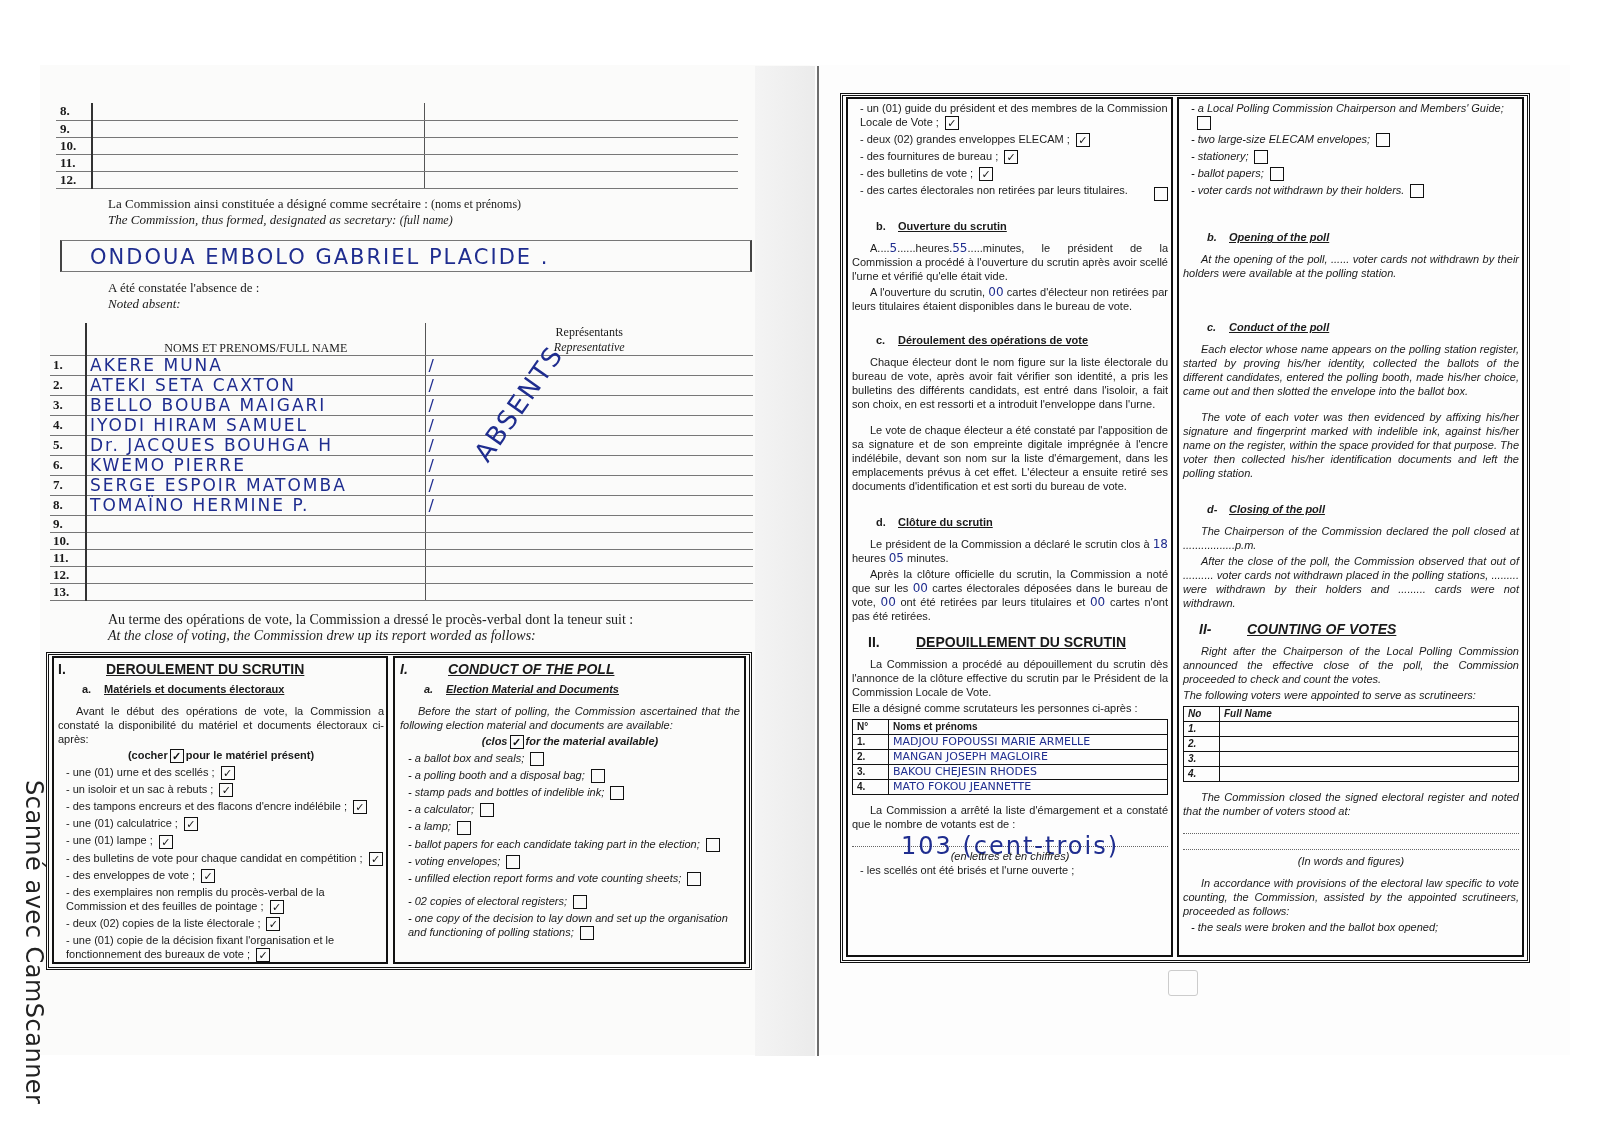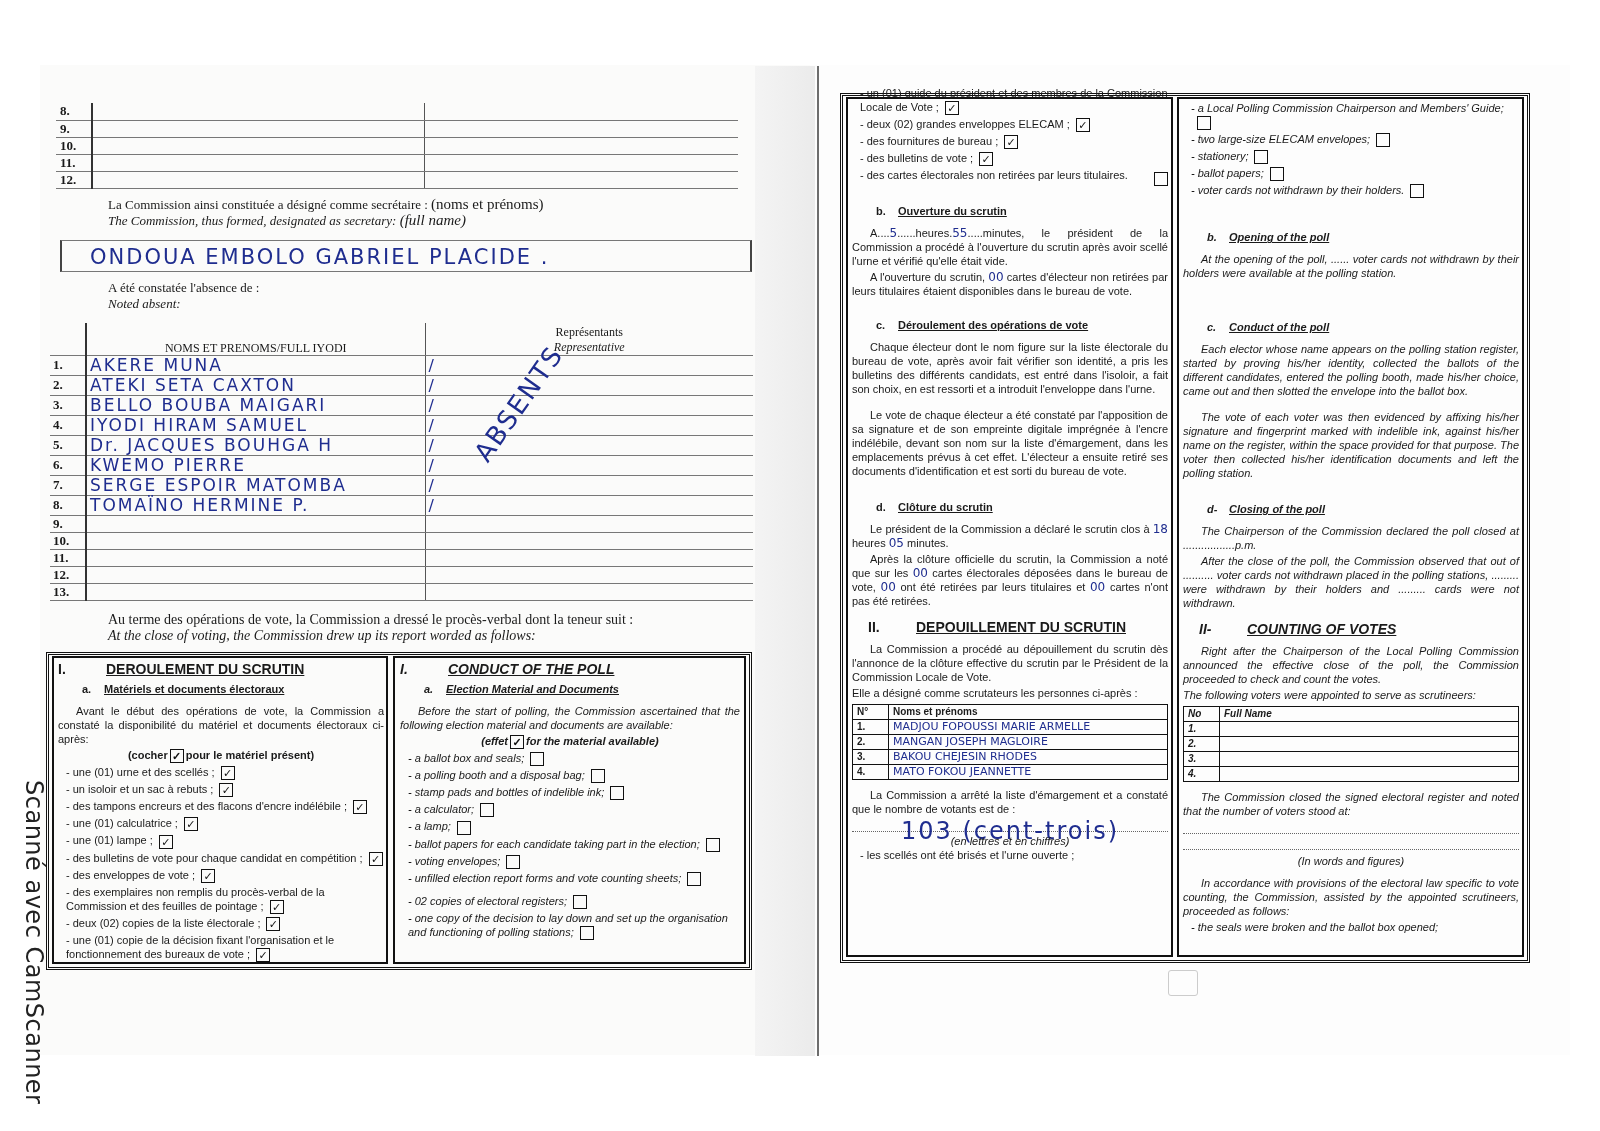--- a/index.html
+++ b/index.html
@@ -14,21 +14,21 @@
   .watermark { position: absolute; left: 20px; top: 780px; writing-mode: vertical-rl; font-family: "DejaVu Sans", sans-serif; font-size: 24px; color: #222; letter-spacing: 0.5px; }
 
   
   .grid-table { position: absolute; border-collapse: collapse; font-size: 13px; }
   .grid-table td { border-bottom: 1px solid #777; height: 17px; padding: 0 4px; }
   .grid-table td.num { width: 36px; border-right: 2px solid #333; font-weight: bold; }
   .grid-table td.mid { border-right: 1px solid #555; }
 
   .label { position: absolute; font-size: 13px; }
   .label i { }
-  .small { font-size: 15px; margin-top: 48px; }
+  .small { font-size: 12px; margin-top: 48px; }
 
   .hand { font-family: "DejaVu Sans", sans-serif; color: #1f2d8f; letter-spacing: 2px; }
   .secretary-box { position: absolute; left: 60px; top: 240px; width: 692px; height: 32px; border-top: 1px solid #777; border-bottom: 1px solid #777; border-left: 2px solid #444; border-right: 2px solid #444; }
   .secretary-box span { position: absolute; left: 28px; top: 4px; font-size: 21px; }
 
   .absent-table { position: absolute; left: 50px; top: 323px; width: 703px; border-collapse: collapse; }
   .absent-table th { font-weight: normal; font-size: 12px; border-bottom: 1px solid #777; height: 32px; vertical-align: bottom; }
   .absent-table td { border-bottom: 1px solid #777; height: 16.5px; font-size: 13px; padding: 0 3px; }
   .absent-table .num { width: 36px; border-right: 2px solid #333; font-weight: bold; }
   .absent-table .name { width: 339px; border-right: 1px solid #555; font-size: 17px; line-height: 16px; }
@@ -113,21 +113,21 @@
   <span class="hand">ONDOUA EMBOLO GABRIEL PLACIDE .</span>
 </div>
 
 <div class="label" style="left:108px; top:280px;">A été constatée l'absence de :</div>
 <div class="label" style="left:108px; top:296px;"><i>Noted absent:</i></div>
 
 <table class="absent-table">
   <tbody>
       <tr>
     <th class="num"></th>
-    <th class="name" style="font-size:12px; line-height:14px;">NOMS ET PRENOMS/FULL IYODI</th>
+    <th class="name" style="font-size:12px; line-height:14px;">NOMS ET PRENOMS/FULL NAME</th>
     <th>
           <div>Représentants</div>
           <div style="font-style:italic">Representative</div>
         </th>
   </tr>
   <tr>
         <td class="num">1.</td>
         <td class="name hand">AKERE MUNA</td>
         <td class="rep hand">/</td>
       </tr>
@@ -218,40 +218,40 @@
     <li><span>des exemplaires non remplis du procès-verbal de la Commission et des feuilles de pointage ;</span><span class="chk">✓</span></li>
     <li><span>deux (02) copies de la liste électorale ;</span><span class="chk">✓</span></li>
     <li><span>une (01) copie de la décision fixant l'organisation et le fonctionnement des bureaux de vote ;</span><span class="chk">✓</span></li>
   </ul>
 </div>
 
 <div class="col en" style="left:400px; top:658px; width:340px;">
   <h2><span class="roman">I.</span><span>CONDUCT OF THE POLL</span></h2>
   <h3><span class="letter">a.</span><span>Election Material and Documents</span></h3>
   <p>Before the start of polling, the Commission ascertained that the following election material and documents are available:</p>
-  <div class="center"><span>(effet</span><span class="chk" style="margin:0 2px;">✓</span><span>for the material available)</span></div>
+  <div class="center"><span>(clos</span><span class="chk" style="margin:0 2px;">✓</span><span>for the material available)</span></div>
   <ul>
     <li><span>a ballot box and seals;</span><span class="chk"></span></li>
     <li><span>a polling booth and a disposal bag;</span><span class="chk"></span></li>
     <li><span>stamp pads and bottles of indelible ink;</span><span class="chk"></span></li>
     <li style=""><span>a calculator;</span><span class="chk"></span></li>
     <li><span>a lamp;</span><span class="chk"></span></li>
     <li><span>ballot papers for each candidate taking part in the election;</span><span class="chk"></span></li>
     <li><span>voting envelopes;</span><span class="chk"></span></li>
     <li><span>unfilled election report forms and vote counting sheets;</span><span class="chk"></span></li>
     <li style="margin-top:8px"><span>02 copies of electoral registers;</span><span class="chk"></span></li>
     <li><span>one copy of the decision to lay down and set up the organisation and functioning of polling stations;</span><span class="chk"></span></li>
   </ul>
 </div>
 
 <div class="section-box" style="left:840px; top:93px; width:690px; height:870px;"></div>
 <div class="boxbg" style="position:absolute; left:846px; top:97px; width:327px; height:860px;"></div>
 <div class="boxbg" style="position:absolute; left:1177px; top:97px; width:347px; height:860px;"></div>
 
-<div class="col fr" style="left:852px; top:86px; width:316px;">
+<div class="col fr" style="left:852px; top:101px; width:316px;">
   <ul>
     <li><span>un (01) guide du président et des membres de la Commission Locale de Vote ;</span><span class="chk">✓</span></li>
     <li><span>deux (02) grandes enveloppes ELECAM ;</span><span class="chk">✓</span></li>
     <li><span>des fournitures de bureau ;</span><span class="chk">✓</span></li>
     <li><span>des bulletins de vote ;</span><span class="chk">✓</span></li>
     <li><span>des cartes électorales non retirées par leurs titulaires.</span><span class="chk" style="float:right; margin-top:4px;"></span></li>
   </ul>
   <h3 style="margin-top:22px"><span class="letter">b.</span><span>Ouverture du scrutin</span></h3>
   <p><span>A....</span><span class="fill">5</span><span>......heures.</span><span class="fill">55</span><span>.....minutes, le président de la Commission a procédé à l'ouverture du scrutin après avoir scellé l'urne et vérifié qu'elle était vide.</span></p>
   <p><span>A l'ouverture du scrutin,</span> <span class="fill">00</span> <span>cartes d'électeur non retirées par leurs titulaires étaient disponibles dans le bureau de vote.</span></p>

